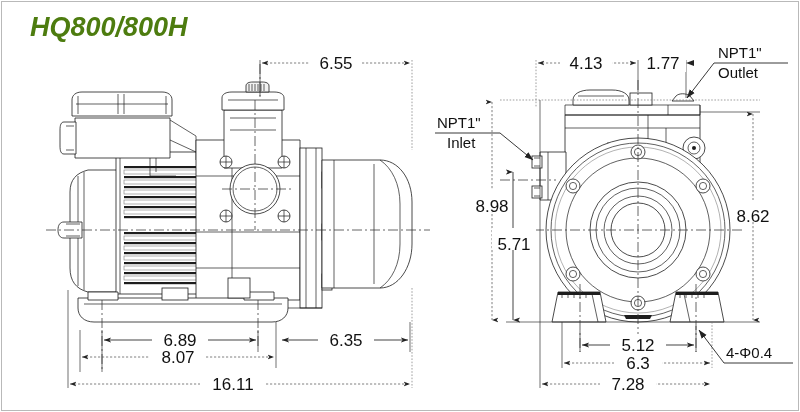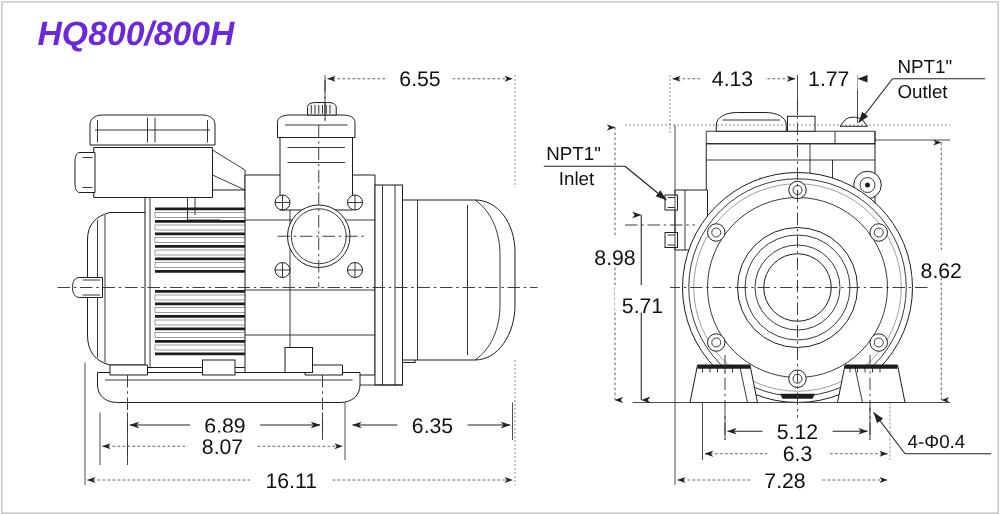--- a/index.html
+++ b/index.html
@@ -2,21 +2,21 @@
 <html><head>
 <meta charset="utf-8">
 <style>
   html,body{margin:0;padding:0;background:#ffffff;}
   body{width:800px;height:412px;overflow:hidden;font-family:"Liberation Sans",sans-serif;}
   #sheet{position:relative;width:800px;height:412px;background:#fff;}
   #title{
     position:absolute;left:30px;top:12px;
     font-family:"Liberation Sans",sans-serif;
     font-weight:bold;font-style:italic;font-size:27px;
-    color:#6d28d9;letter-spacing:0px;white-space:nowrap;
+    color:#4d7c0f;letter-spacing:0px;white-space:nowrap;
   }
   svg{position:absolute;left:0;top:0;display:block;}
   .dimtxt{font-family:"Liberation Sans",sans-serif;font-size:17px;fill:#111;}
   .noteTxt{font-family:"Liberation Sans",sans-serif;font-size:15px;fill:#111;}
   .thin{fill:none;stroke:#1d1d1d;stroke-width:0.7;}
   .grey{fill:none;stroke:#7d7d7d;stroke-width:0.6;}
   .fillw{fill:#ffffff;stroke:#1d1d1d;stroke-width:0.8;}
   .filll{fill:#f2f2f2;stroke:#1d1d1d;stroke-width:0.8;}
   .dimline{fill:none;stroke:#555;stroke-width:0.75;stroke-dasharray:2.2 1.8;}
   .dimsolid{fill:none;stroke:#222;stroke-width:0.85;}

